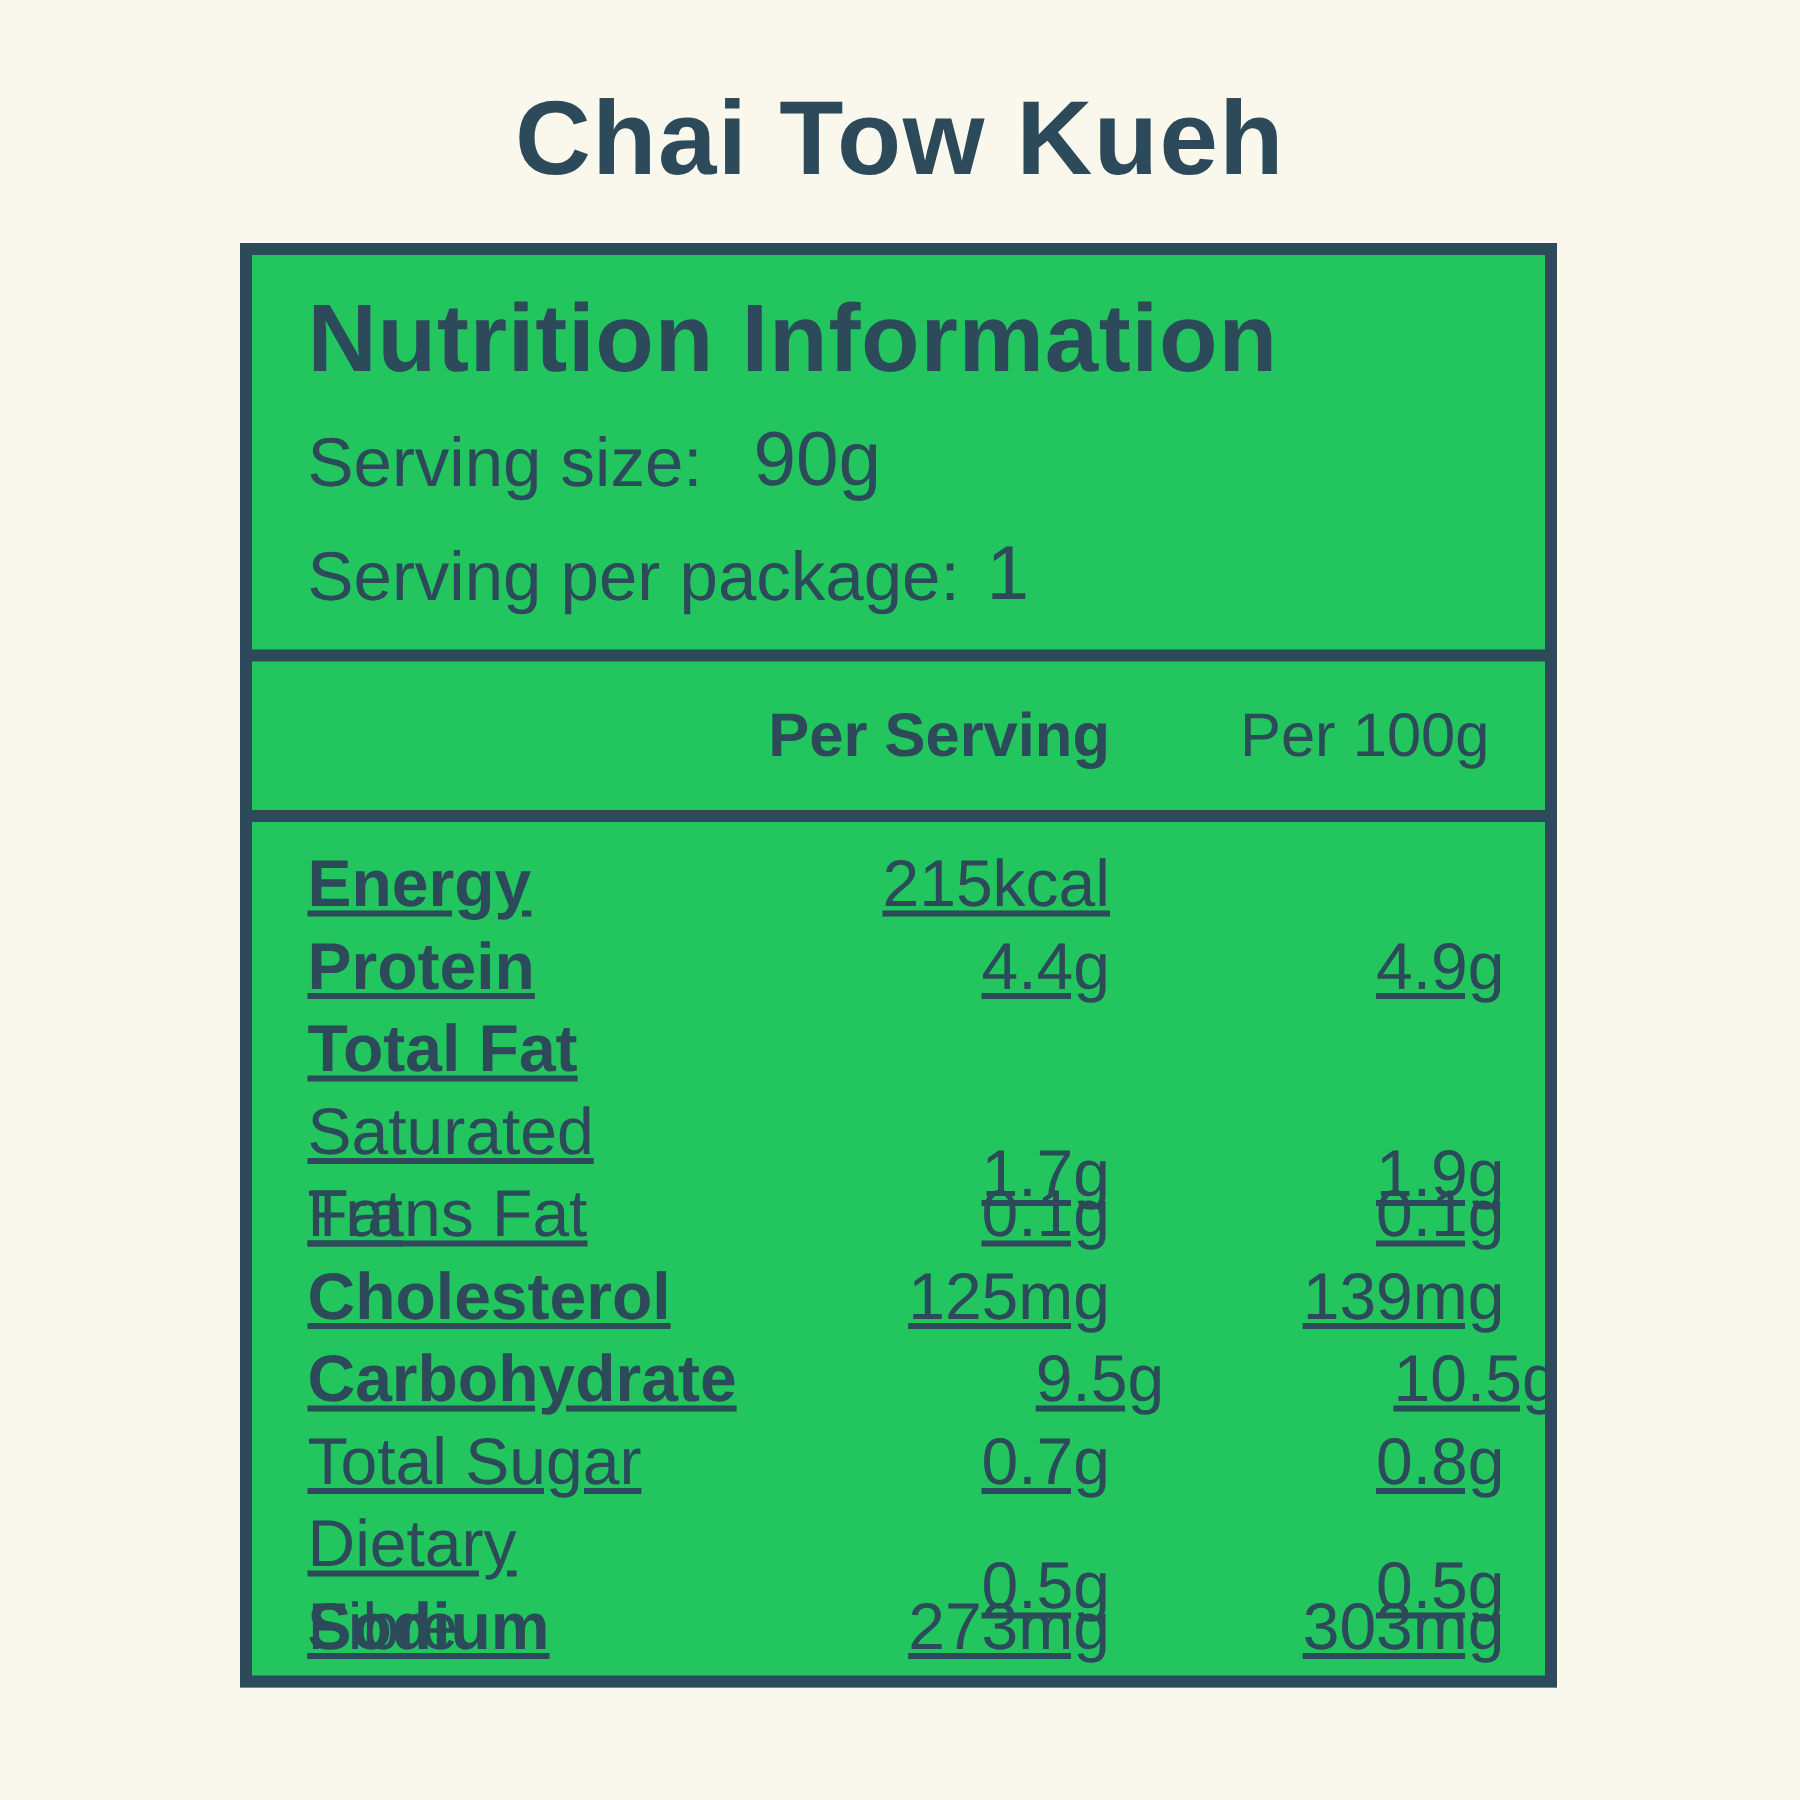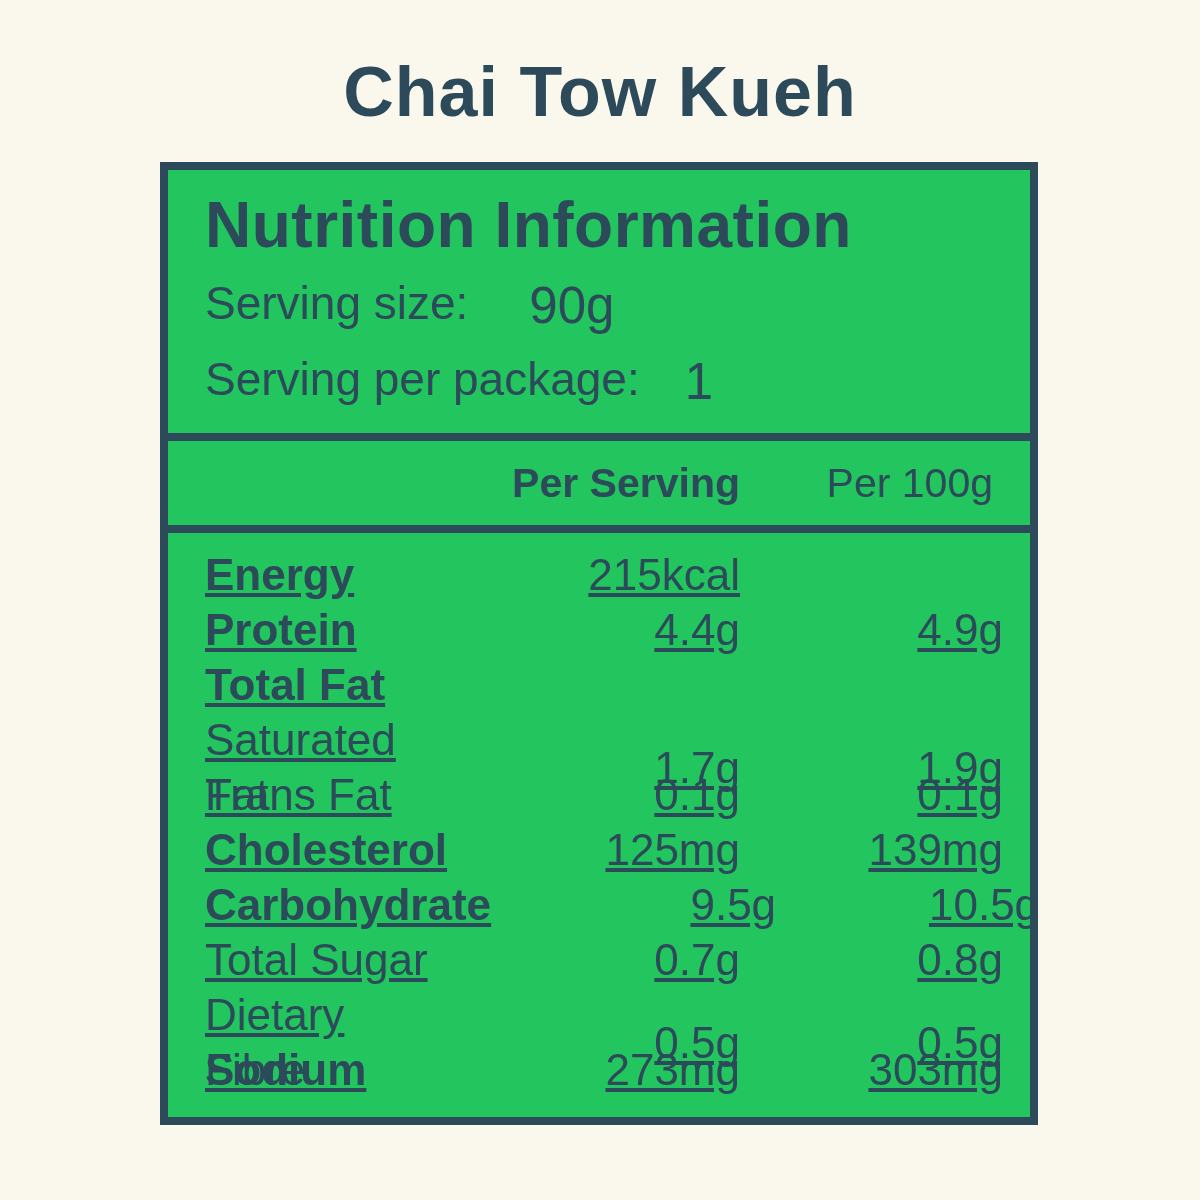--- a/index.html
+++ b/index.html
@@ -35,45 +35,44 @@
     padding: 22px 30px 0 37px;
   }
   .nutrition-heading {
     font-size: 64px;
     font-weight: 700;
     letter-spacing: 0.5px;
     line-height: 1.05;
   }
   .serving-line {
     display: flex;
-    align-items: flex-start;
+    align-items: flex-end;
     margin-top: 17px;
     font-size: 46px;
     font-weight: 400;
-    gap: 27px;
   }
   .serving-line .value {
     font-weight: 400;
     font-size: 51px;
   }
   .serving-size-value { margin-left: 34px; }
   .serving-pack-value { margin-left: 18px; }
   .hr {
     height: 8px;
     width: 100%;
     background: #2c4a59;
     flex: none;
   }
   .grid-cols {
     display: grid;
     grid-template-columns: 1fr 285px 263px;
     padding: 0 27px 0 37px;
   }
   .cols-row {
-    height: 84px;
+    height: 99px;
     align-items: center;
   }
   .col-head {
     text-align: right;
     font-size: 41px;
   }
   .col-head.bold { font-weight: 700; }
   .col-head.per100 { padding-right: 10px; }
   .rows {
     flex: 1;

